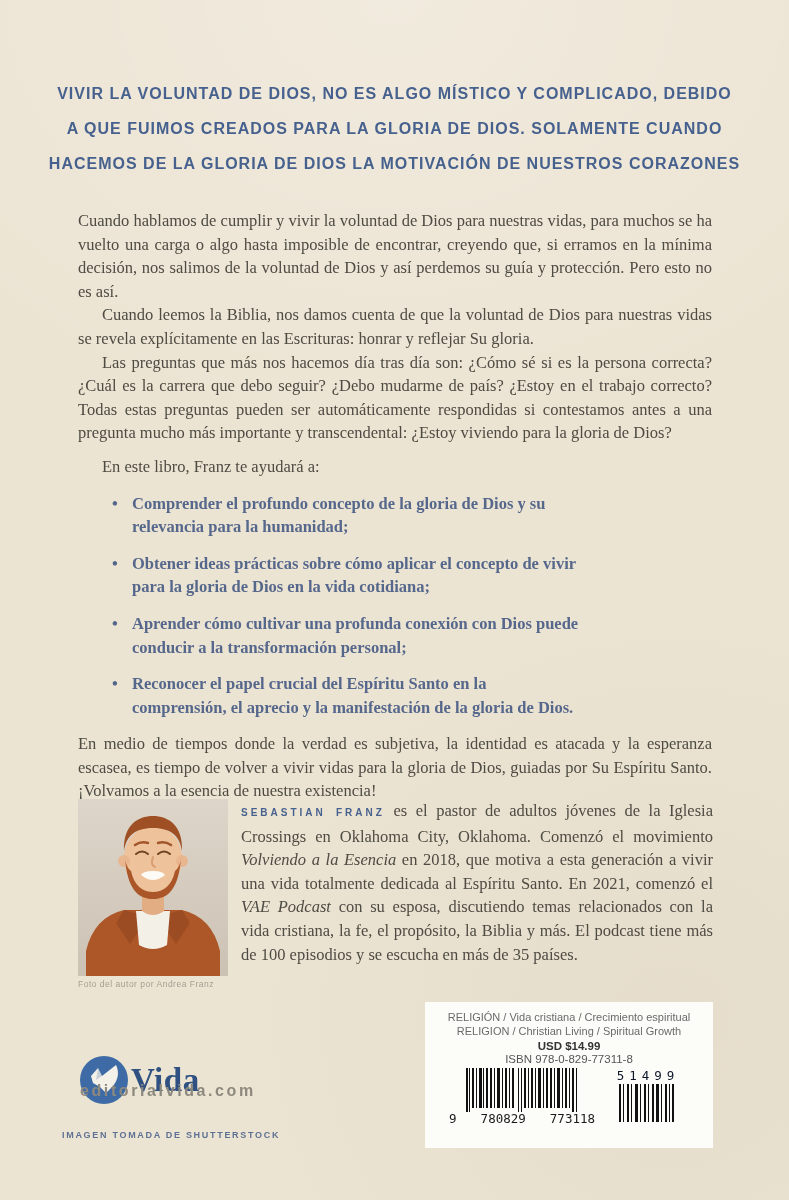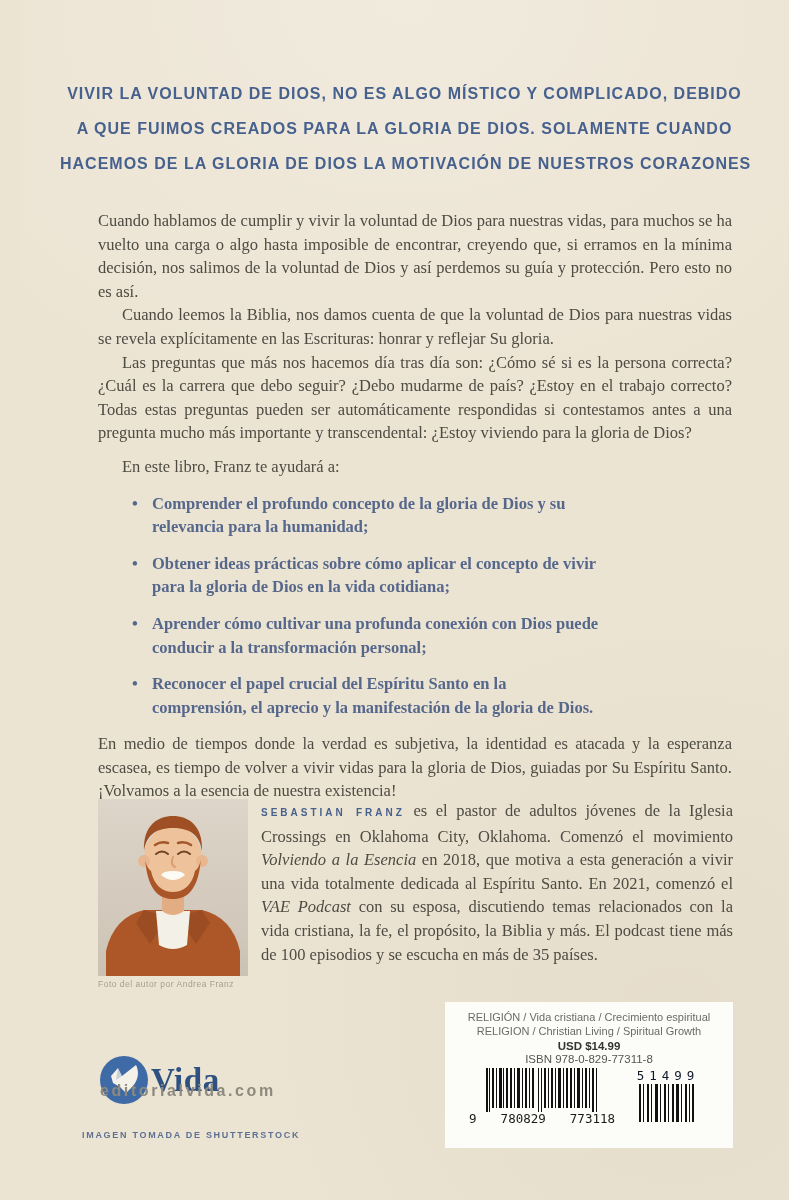--- a/index.html
+++ b/index.html
@@ -3,21 +3,21 @@
 <meta charset="utf-8">
 <style>
   html,body{margin:0;padding:0;}
   body{width:789px;height:1200px;position:relative;overflow:hidden;
        font-family:"Liberation Serif",serif;
        background:#ece4d3;}
   .paper{position:absolute;inset:0;
        background:
          radial-gradient(120% 60% at 50% 0%, rgba(255,255,255,.25), rgba(255,255,255,0) 60%),
          radial-gradient(80% 50% at 85% 85%, rgba(120,100,70,.06), rgba(120,100,70,0) 70%),
-         #ece4d3; margin-left: 20px;}
+         #ece4d3;}
   
   .headline{position:absolute;top:76px;left:40px;right:40px;text-align:center;
        font-family:"Liberation Sans",sans-serif;font-weight:700;
        font-size:16px;line-height:35px;letter-spacing:1px;color:#47618e;}
   .headline div{white-space:nowrap;}
   
   .copy{position:absolute;top:209px;left:78px;width:634px;
        font-size:16.5px;line-height:23.6px;color:#4e4b43;text-align:justify;}
   .copy p{margin:0;}
   .copy p.ind{text-indent:24px;}

